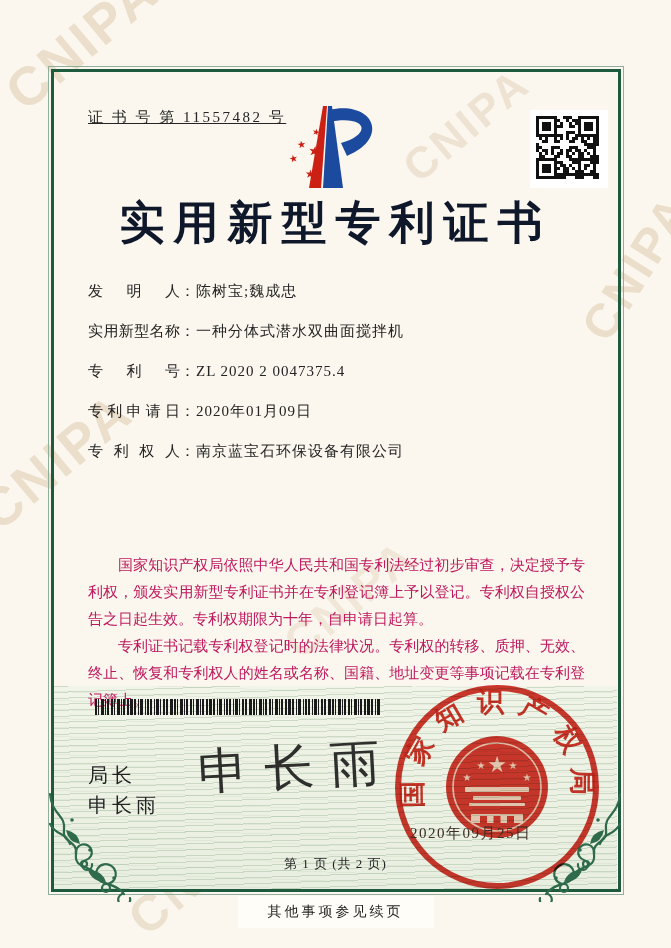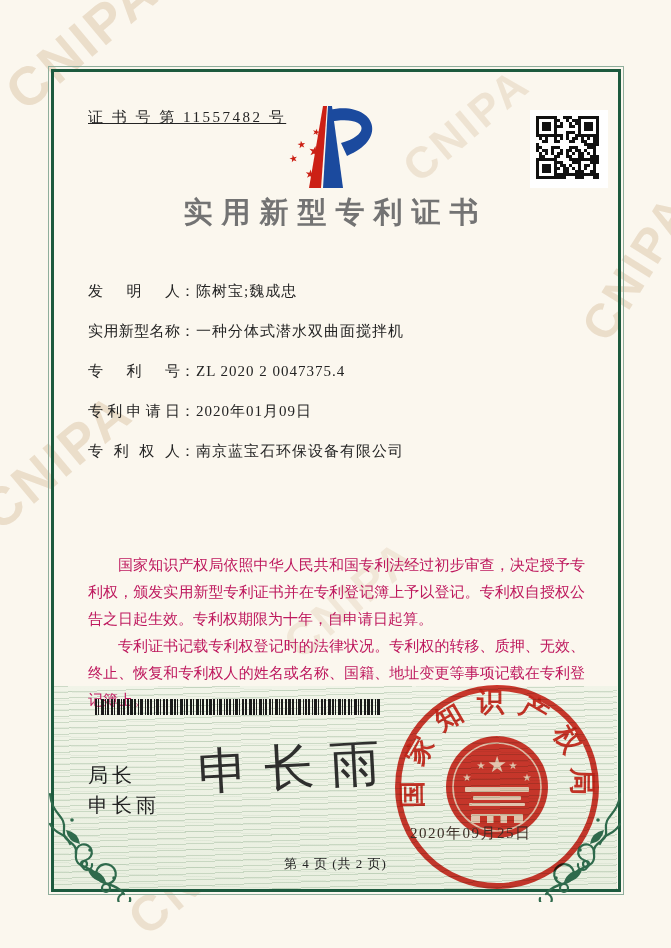--- a/index.html
+++ b/index.html
@@ -29,21 +29,21 @@
       linear-gradient(#f1f4e8,#e9efe0);
   }
   
   .cert-no{position:absolute; left:88px; top:108px; font-size:15px; letter-spacing:2.5px; z-index:3;text-decoration:underline;}
   .logo{position:absolute; left:283px; top:98px; width:145px; height:98px; z-index:3;}
   .logo .st{position:absolute; color:#cc2015; line-height:1;}
   .qr-wrap{position:absolute; left:530px; top:110px; width:78px; height:78px; background:#fff;
     display:flex; align-items:center; justify-content:center; z-index:3;}
   .title{
     position:absolute; left:0; right:0; top:193px; margin:0; text-align:center; z-index:3;
-    font-size:29px; font-weight:700; letter-spacing:9px; color:#737373;
+    font-size:45px; font-weight:700; letter-spacing:9px; color:#0f172a;
   }
   
   .fields{position:absolute; left:88px; top:278px; width:500px; z-index:3; font-size:15px;}
   .frow{height:40px; line-height:26px; white-space:nowrap;}
   .flabel{display:inline-block; width:92px; text-align:justify; text-align-last:justify; vertical-align:top;}
   .fcolon{display:inline-block; width:16px; vertical-align:top;}
   .fvalue{letter-spacing:1px;}
   .flabel2{letter-spacing:2px; margin-left:40px;}
   
   .body-text{position:absolute; left:88px; top:552px; width:497px; z-index:3;}
@@ -458,16 +458,19 @@
         <g fill="#cf2418" opacity=".9">
           <rect x="-17" y="29" width="7" height="7"></rect>
           <rect x="-3.5" y="29" width="7" height="7"></rect>
           <rect x="10" y="29" width="7" height="7"></rect>
         </g>
       </g>
     </svg>
     <div class="seal-date">2020年09月25日</div>
   </div>
 
-  <div class="page-info">第 4 页 (共 2 页)</div>
-
+  <div class="page-info">第 1 页 (共 2 页)</div>
+
+  <div class="footer-note-wrap">
+    <span>其他事项参见续页</span>
+  </div>
 
 </div>
 
 </body></html>

